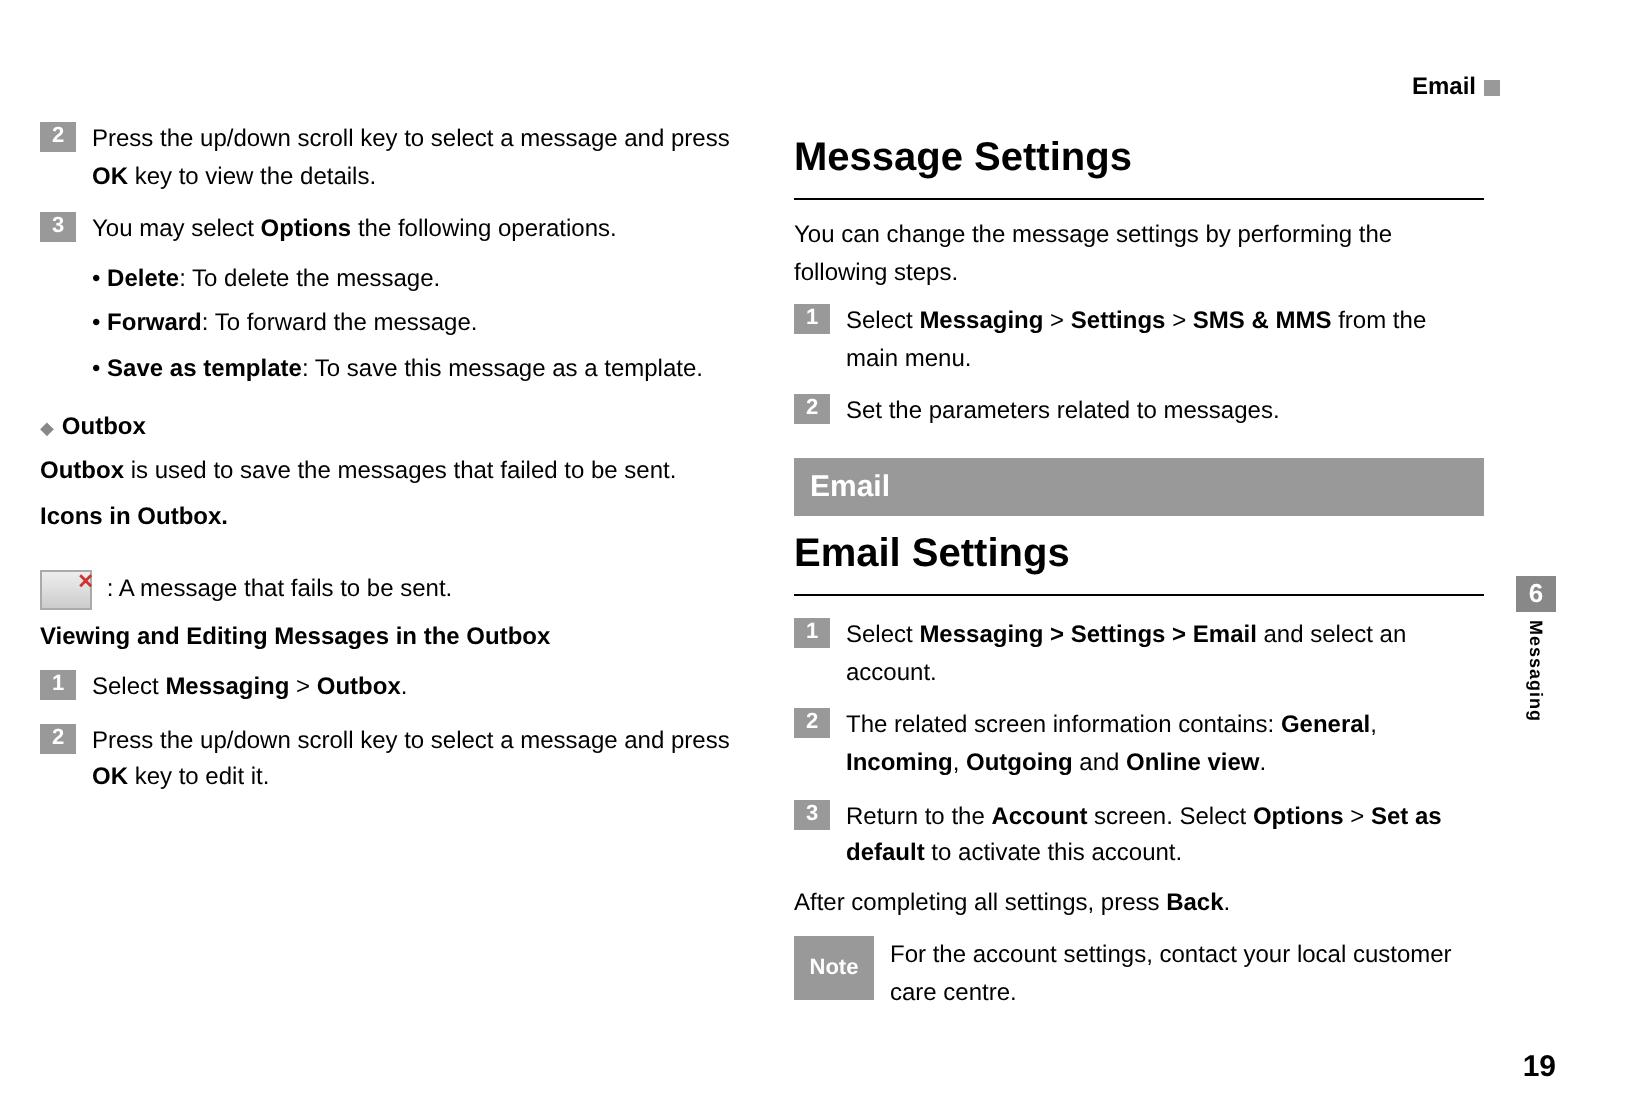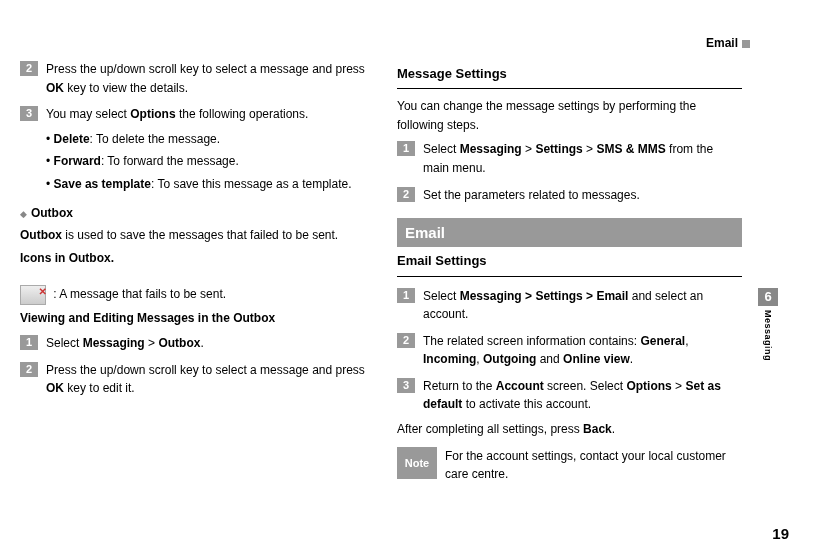--- a/index.html
+++ b/index.html
@@ -47,21 +47,21 @@
     font-weight: bold;
     font-size: 11px;
     text-align: center;
     line-height: 15px;
     margin-right: 8px;
     margin-top: 1px;
   }
   .num-text { flex: 1; }
   .bullet-sub { margin-left: 26px; margin-bottom: 4px;}
   .bullet-sub-indent { margin-left: 38px; margin-bottom: 4px;}
-  h3.sec { font-size: 13px; font-weight: bold; margin-top: 4px; margin-bottom: 4px;}
+  h3.sec { font-size: 20px; font-weight: bold; margin-top: 4px; margin-bottom: 4px;}
   .rule { border-bottom: 1px solid #000; margin-bottom: 8px; }
   .diamond::before { content: "◆"; color:#888; font-size:9px; margin-right:4px;}
   .bold { font-weight: bold; }
   .icon-box {
     display:inline-block; width:26px; height:20px;
     background: linear-gradient(#eee,#ccc);
     border:1px solid #aaa;
     position:relative;
     vertical-align: middle;
     margin-right:4px;
@@ -88,21 +88,21 @@
   .tab-label {
     writing-mode: vertical-rl;
     font-size:9px;
     font-weight:bold;
     letter-spacing:0.5px;
     margin-top:4px;
     margin-left:5px;
   }
   .page-num {
     position:absolute;
-    right:27px;
+    right:38px;
     bottom:8px;
     font-weight:bold;
     font-size:15px;
   }
   p { margin-bottom:4px;}
 </style>
 </head>
 <body>
 
 <div class="page">

